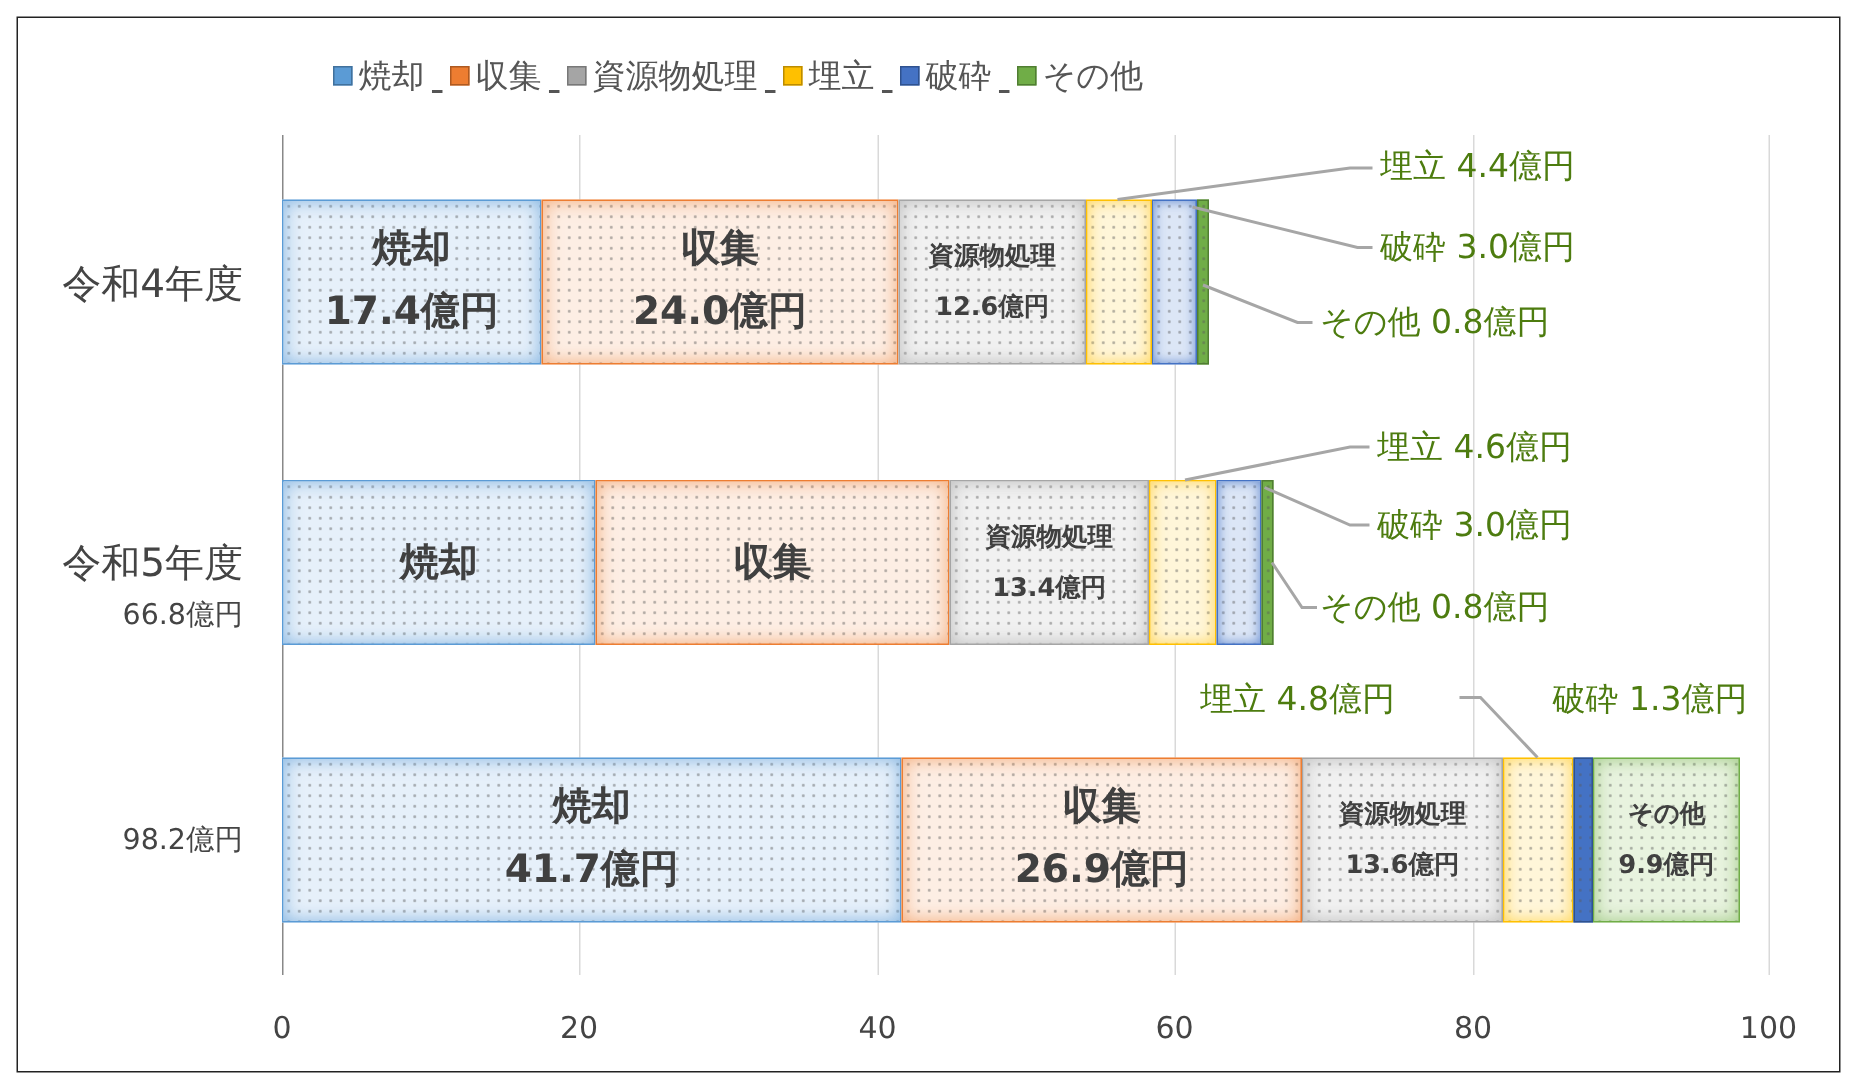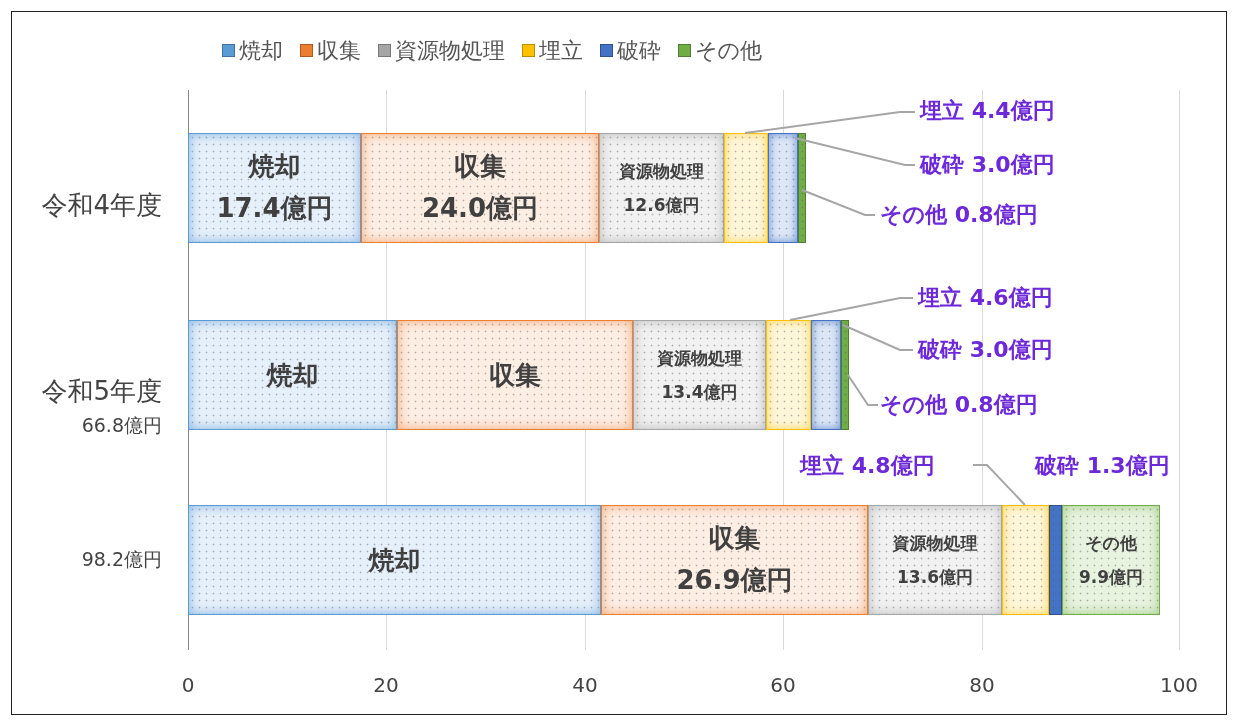--- a/index.html
+++ b/index.html
@@ -1,43 +1,43 @@
 <!DOCTYPE html>
 <html><head>
 <meta charset="utf-8">
 <style>
   html, body { margin: 0; padding: 0; background: #ffffff; }
   body { width: 1240px; height: 727px; position: relative; overflow: hidden;
          font-family: "DejaVu Sans", "Liberation Sans", sans-serif; color: #404040; }
   #frame { position: absolute; left: 11px; top: 11px; width: 1216px; height: 704px;
            border: 1.5px solid #222; box-sizing: border-box; background: #fff; }
   #legend { position: absolute; left: 0; top: 36px; width: 984px; text-align: center;
-            font-size: 22px; color: #555; white-space: nowrap; }
+            font-size: 22px; color: #555; white-space: nowrap; text-decoration: underline; }
   .leg-item { display: inline-block; margin: 0 5px; }
   .leg-swatch { display: inline-block; width: 13px; height: 13px; margin-right: 4px;
                 vertical-align: 1px; box-sizing: border-box; border: 1px solid #777; }
   #plot { position: absolute; left: 188px; top: 90px; width: 992px; height: 560px; }
   .gridline { position: absolute; top: 0; width: 1px; height: 560px; background: #d9d9d9; }
   .axis-line { position: absolute; left: 0; top: 0; width: 1px; height: 560px; background: #888; }
   .tick-label { position: absolute; top: 583px; width: 60px; margin-left: -30px;
                 text-align: center; font-size: 20px; color: #444; }
   .bar-row { position: absolute; left: 0; height: 110px; }
   .seg { position: absolute; top: 0; height: 110px; box-sizing: border-box;
          display: flex; flex-direction: column; align-items: center; justify-content: center;
          font-weight: bold; color: #404040; overflow: visible; white-space: nowrap;
          background-image: radial-gradient(rgba(90,90,90,0.45) 0.8px, transparent 1.1px);
          background-size: 7px 7px; }
   .seg .l1 { font-size: 26px; line-height: 40px; }
   .seg .l2 { font-size: 26px; line-height: 44px; }
   .seg.small .l1 { font-size: 17px; line-height: 34px; }
   .seg.small .l2 { font-size: 17px; line-height: 34px; }
   .cat-label { position: absolute; left: 22px; width: 140px; text-align: right; color: #444; }
-  .cat-label .yr { font-size: 26px; display: block; margin-top: 16px; }
+  .cat-label .yr { font-size: 26px; display: block; }
   .cat-label .tot { font-size: 19px; display: block; margin-top: 4px; }
-  .callout { position: absolute; font-size: 22px; font-weight: bold; color: #6d28d9; white-space: nowrap; }
+  .callout { position: absolute; font-size: 22px; font-weight: normal; color: #4d7c0f; white-space: nowrap; }
   svg#leaders { position: absolute; left: 0; top: 0; }
 </style>
 </head>
 <body>
 
 <div id="frame"></div>
 
 <div id="legend">
   <span class="leg-item"><span class="leg-swatch" style="background:#5B9BD5;border-color:#41719C"></span><span>焼却</span></span>
   <span class="leg-item"><span class="leg-swatch" style="background:#ED7D31;border-color:#AE5A21"></span><span>収集</span></span>
@@ -103,20 +103,21 @@
       <span class="l2">13.4億円</span>
     </div>
     <div class="seg" style="left:578px;width:45px;background-color:#fff6d9;border:1.5px solid #FFC000;box-shadow: inset 0 0 10px rgba(255,192,0,0.6);"></div>
     <div class="seg" style="left:623px;width:30px;background-color:#dce6f6;border:1.5px solid #4472C4;box-shadow: inset 0 0 8px rgba(68,114,196,0.8);"></div>
     <div class="seg" style="left:653px;width:8px;background-color:#70AD47;border:1px solid #507E32;"></div>
   </div>
 
   <div class="bar-row" style="top:415px">
     <div class="seg" style="left:0;width:413px;background-color:#e6f0fa;border:1.5px solid #5B9BD5;box-shadow: inset 0 0 12px rgba(91,155,213,0.7);">
       <span class="l1">焼却</span>
+      <span class="l2">41.7億円</span>
     </div>
     <div class="seg" style="left:413px;width:267px;background-color:#fdeee4;border:1.5px solid #ED7D31;box-shadow: inset 0 0 12px rgba(237,125,49,0.6);">
       <span class="l1">収集</span>
       <span class="l2">26.9億円</span>
     </div>
     <div class="seg small" style="left:680px;width:134px;background-color:#f1f1f1;border:1.5px solid #A5A5A5;box-shadow: inset 0 0 12px rgba(165,165,165,0.7);">
       <span class="l1">資源物処理</span>
       <span class="l2">13.6億円</span>
     </div>
     <div class="seg" style="left:814px;width:47px;background-color:#fff6d9;border:1.5px solid #FFC000;box-shadow: inset 0 0 10px rgba(255,192,0,0.6);"></div>

